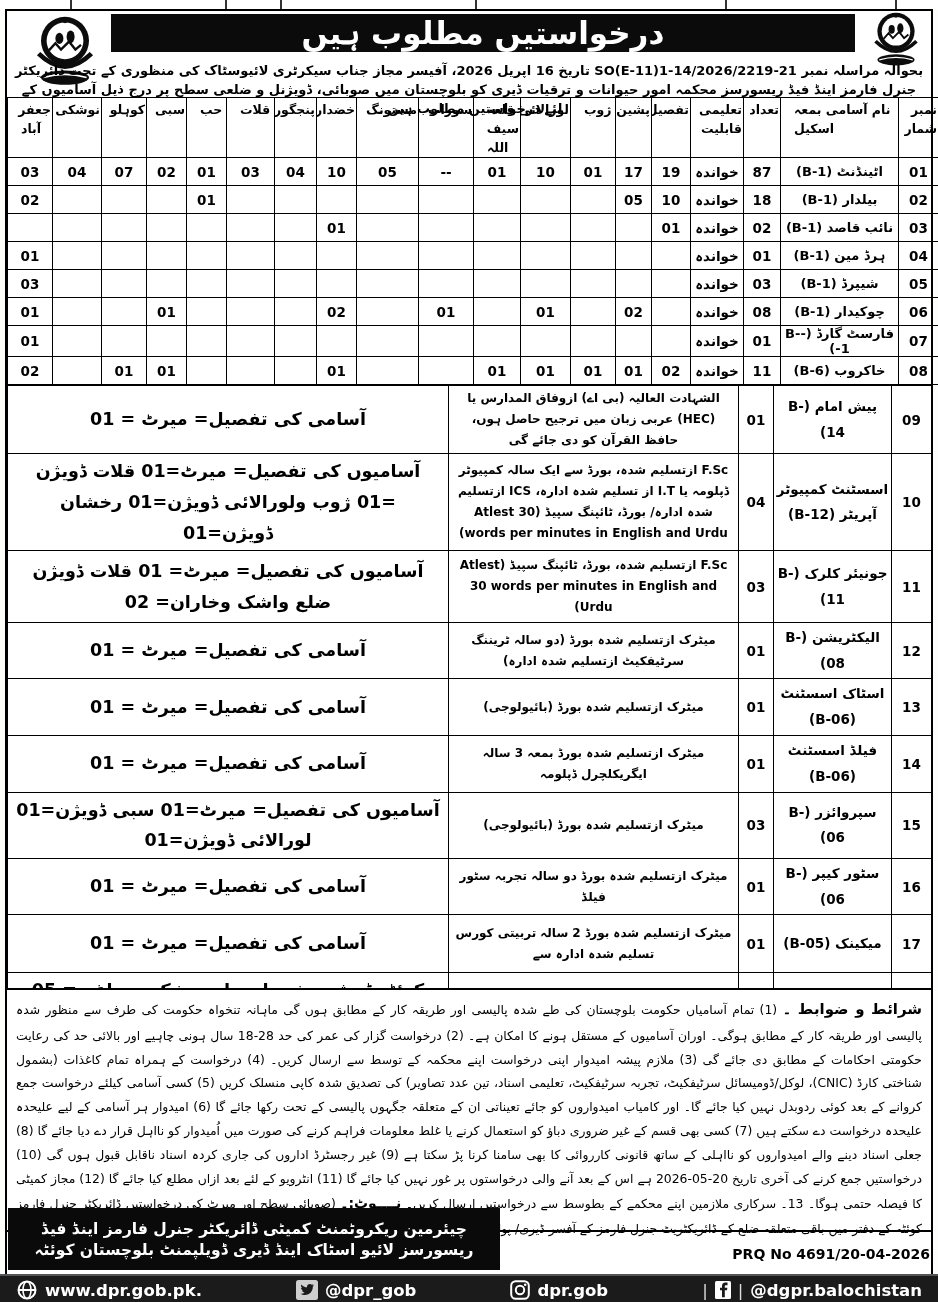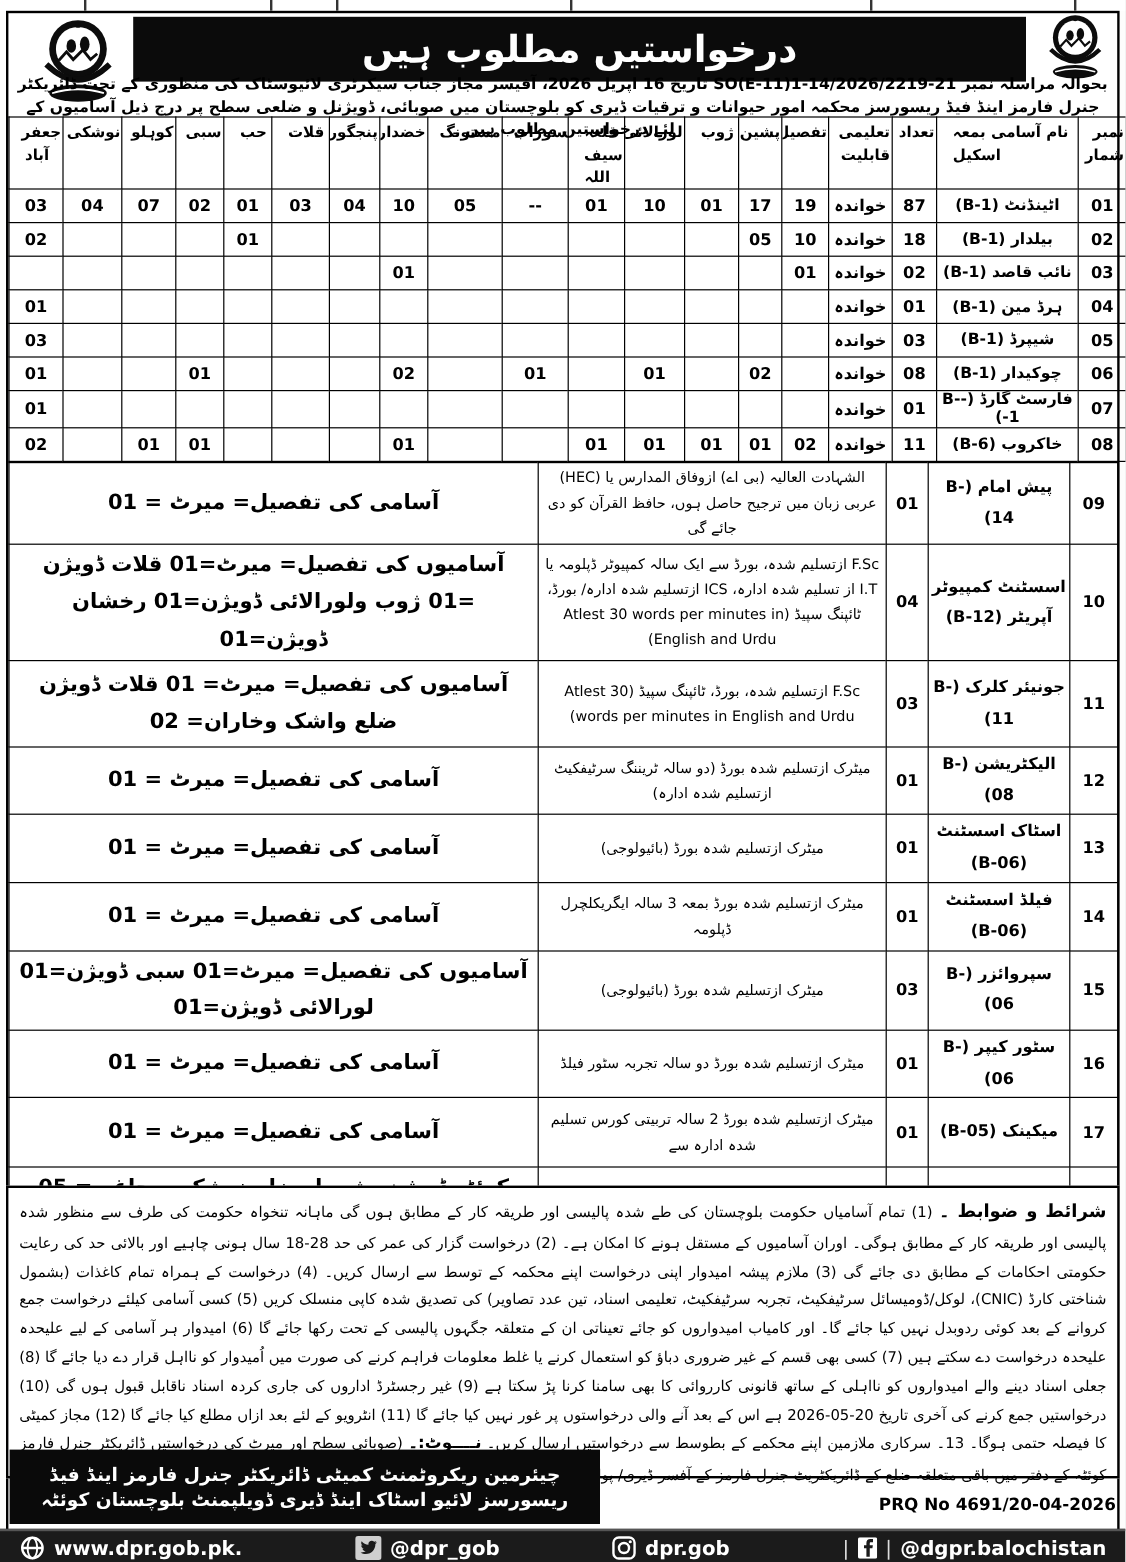--- a/index.html
+++ b/index.html
@@ -3,38 +3,38 @@
 <meta charset="utf-8">
 <style>
   html,body{margin:0;padding:0;background:#e8e8e8;}
   .page{position:relative;width:938px;height:1302px;background:#fdfdfc;color:#000;
         font-family:"DejaVu Sans",sans-serif;overflow:hidden;margin:0 auto;}
   .top-strip{position:absolute;top:0;left:0;right:0;height:9px;background:#fff;}
   .top-strip i{position:absolute;top:0;width:2px;height:9px;background:#333;}
   .frame{position:absolute;top:9px;left:5px;width:924px;height:1265px;border:2px solid #000;background:#fff;}
   
   .header-sec{position:relative;height:86px;}
-  .title-bar{position:absolute;top:3px;left:104px;width:744px;height:54px;background:#0b0b0b;
+  .title-bar{position:absolute;top:3px;left:104px;width:744px;height:38px;background:#0b0b0b;
              color:#fff;display:flex;align-items:center;justify-content:center;}
   .title-bar span{font-size:31px;font-weight:800;direction:rtl;letter-spacing:1px;}
   .logo{position:absolute;}
   .logo-left{left:16px;top:1px;width:84px;height:80px;}
   .logo-right{right:0px;top:-2px;width:70px;height:62px;}
   .intro{position:absolute;top:51px;left:4px;right:4px;direction:rtl;text-align:center;
          font-size:13px;font-weight:700;line-height:1.45;}
   
   table{border-collapse:collapse;table-layout:fixed;width:100%;direction:rtl;}
   th,td{border:1px solid #000;overflow:hidden;}
   th{font-size:12.5px;font-weight:800;vertical-align:top;padding:3px 1px 0 13px;text-align:left;line-height:1.5;}
   .h-row{height:54px;}
   .u-row td{height:27px;text-align:center;font-weight:700;font-size:13.5px;padding:0 1px;}
   td.post-cell{font-size:13px;font-weight:700;}
   .l-serial,.l-count{text-align:center;font-weight:700;font-size:13.5px;}
   .l-post{text-align:center;font-weight:700;font-size:13.5px;line-height:1.9;padding:2px;}
-  .l-qual{text-align:center;font-weight:400;font-size:12px;line-height:1.75;padding:2px 5px;direction:rtl;}
+  .l-qual{text-align:center;font-weight:700;font-size:12px;line-height:1.75;padding:2px 5px;direction:rtl;}
   .l-detail{text-align:center;font-weight:700;font-size:17.5px;line-height:1.75;padding:2px 8px;direction:rtl;}
   
   .terms{position:absolute;top:977px;left:-2px;right:-2px;height:244px;border:2px solid #000;
          box-sizing:border-box;padding:5px 9px;direction:rtl;background:#fff;}
   .terms-text{font-size:12.4px;line-height:1.92;text-align:justify;font-weight:500;}
   .terms-text .lead{font-size:15px;font-weight:800;letter-spacing:2px;}
   .terms-text .note-label{font-weight:800;font-size:14px;}
   .terms-text .phone{font-weight:700;direction:ltr;unicode-bidi:embed;}
   
   .signature{position:absolute;left:8px;top:1208px;width:492px;height:62px;background:#0a0a0a;color:#fff;

